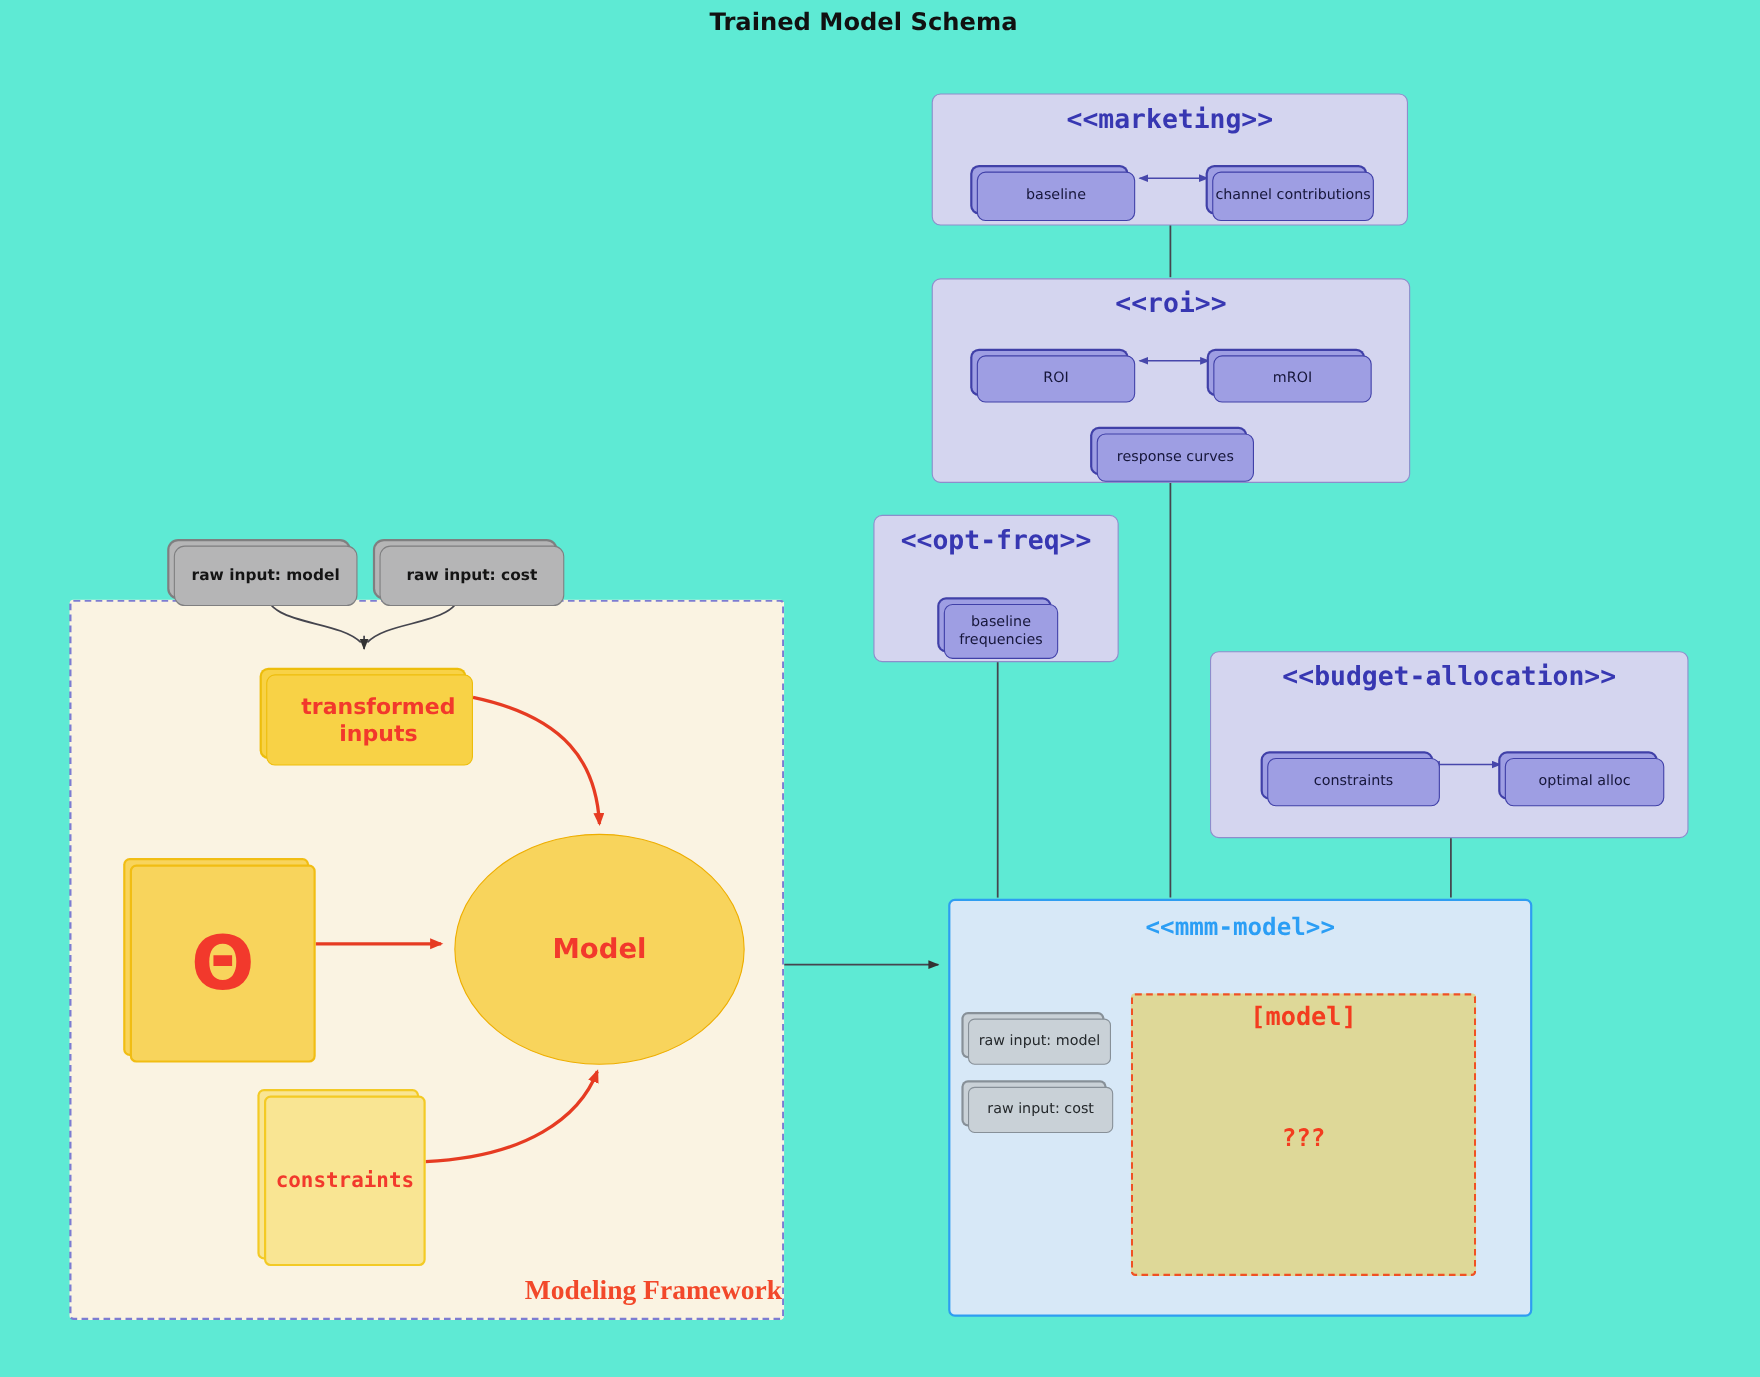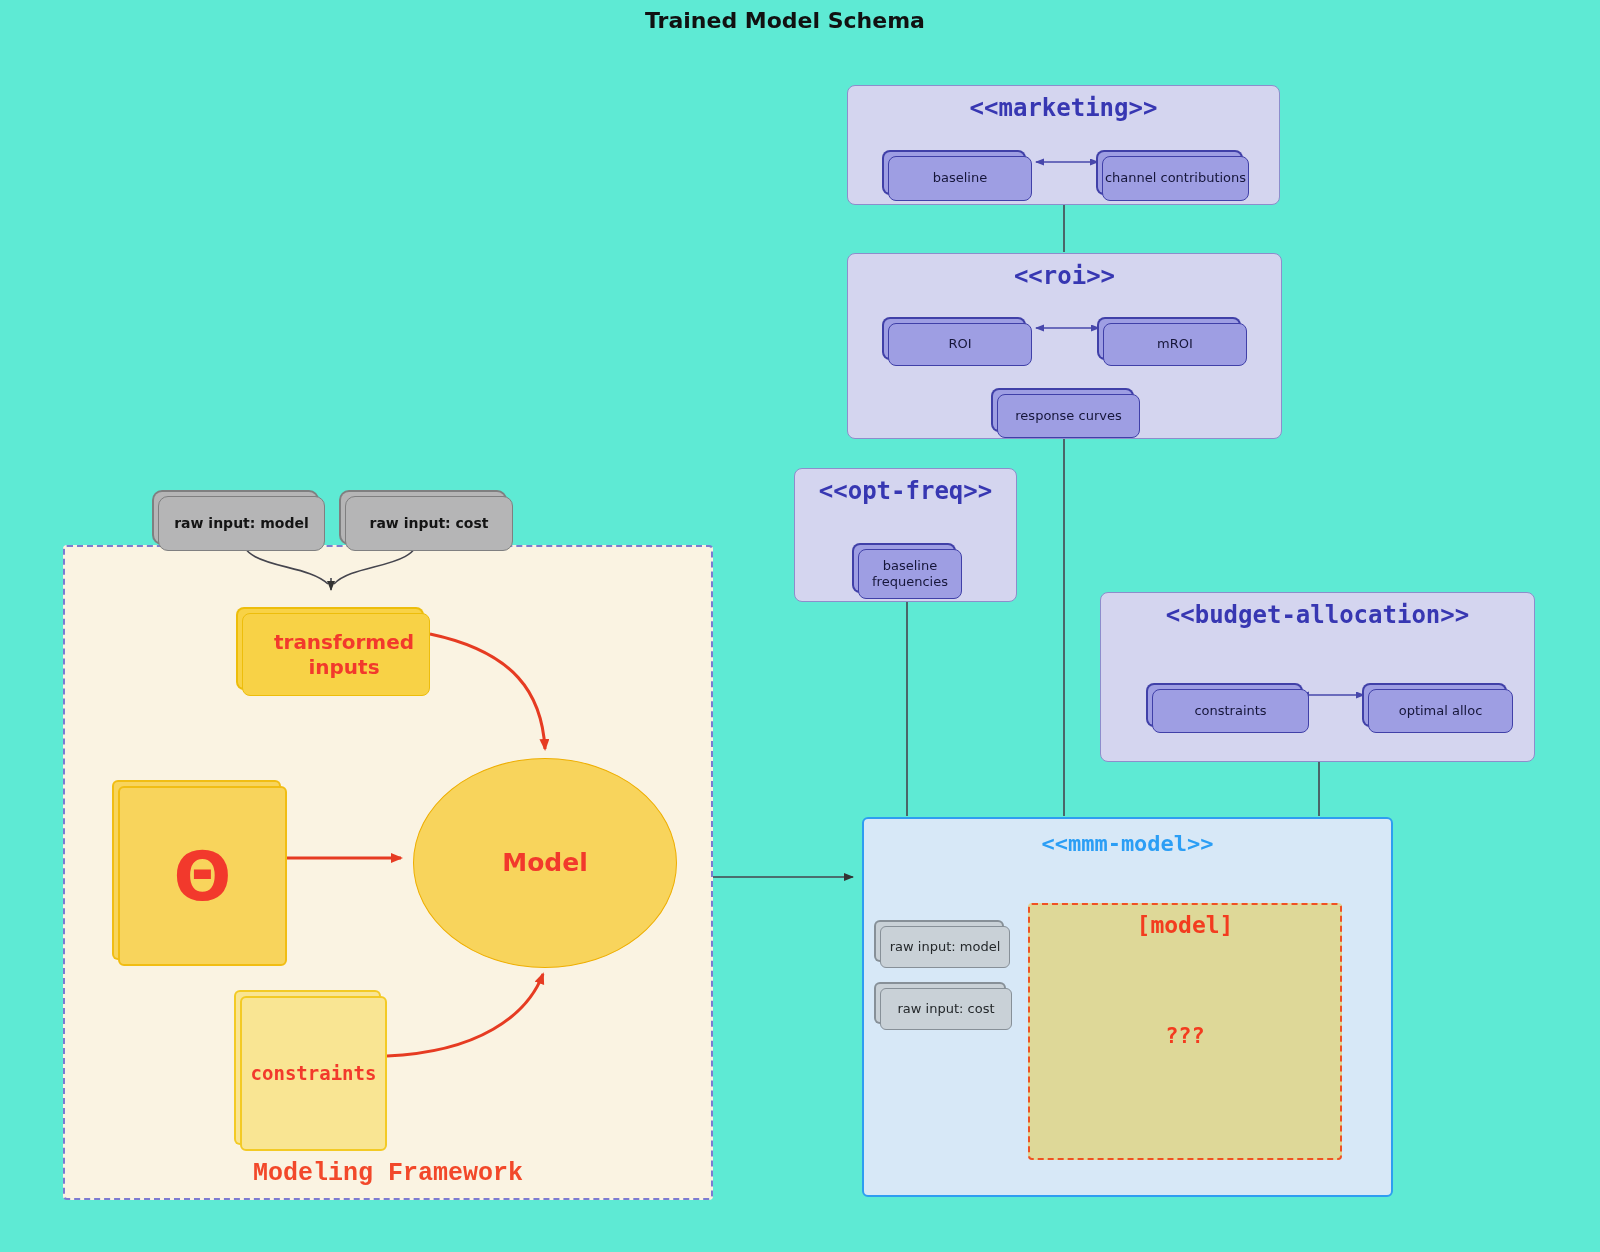--- a/index.html
+++ b/index.html
@@ -9,21 +9,21 @@
   
   .group{position:absolute;border-radius:8px;box-sizing:border-box;}
   .g-purple{background:#d4d5ef;border:1.5px solid #8d8dcc;}
   .g-mmm{background:#d7e8f7;border:2px solid #2e9df1;border-radius:6px;}
   .g-framework{background:#faf3e2;border:2px dashed #7c7cd2;border-radius:4px;}
   .group-title{position:absolute;left:0;right:0;text-align:center;
                font-family:"DejaVu Sans Mono","Liberation Mono",monospace;font-weight:bold;}
   .gt-purple{color:#3737b2;font-size:24px;top:8px;}
   .gt-mmm{color:#2b9ef5;font-size:22px;top:12px;}
   .gt-framework{color:#f2482a;font-size:25px;bottom:10px;top:auto;
-                font-family:Liberation Mono, monospace;}
+                font-family:Liberation Serif, serif;text-align:right;}
 
   
   .node{position:absolute;display:flex;align-items:center;justify-content:center;
         text-align:center;box-sizing:border-box;line-height:1.25;}
   .stack{box-shadow:-6px -6px 0 -2px var(--f), -6px -6px 0 0 var(--b);margin-top:16px;}
 
   .n-purple{--f:#9e9ee3;--b:#4040a8;background:#9e9ee3;border:1.5px solid #4040a8;
             border-radius:8px;color:#16163a;font-size:13px;}
   .n-gray-dark{--f:#b5b5b6;--b:#7f7f80;background:#b5b5b6;border:1.5px solid #7f7f80;
             border-radius:10px;color:#141414;font-size:14px;font-weight:bold;}

